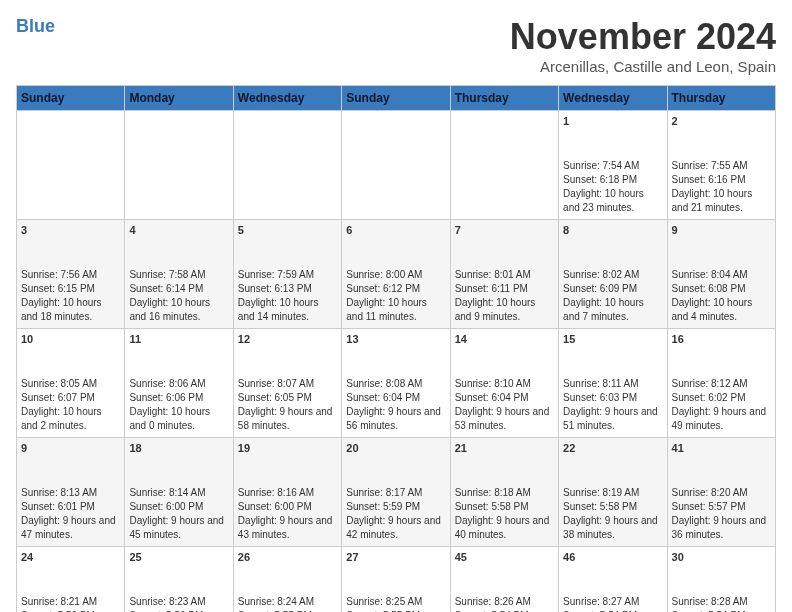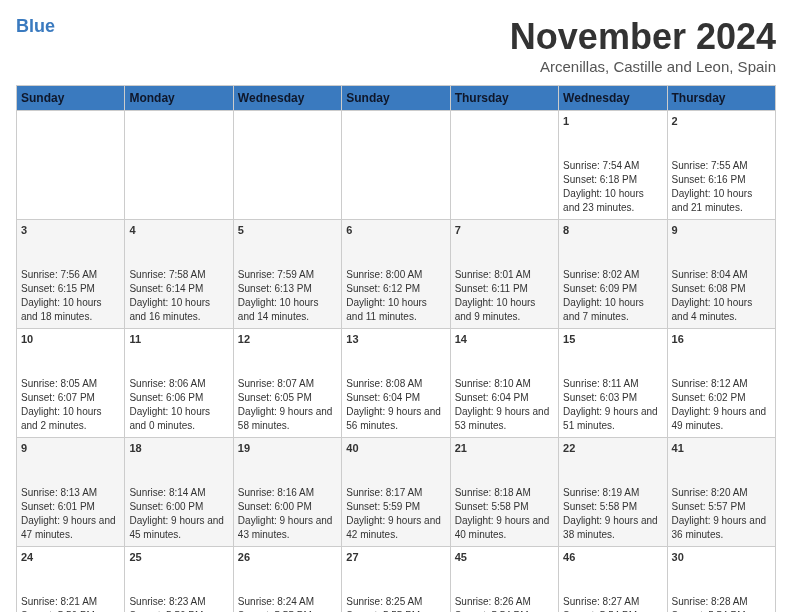--- a/index.html
+++ b/index.html
@@ -199,21 +199,21 @@
         </td>
         <td>
           <span class="day-number">18</span>
           <div class="day-info">Sunrise: 8:14 AM<br>Sunset: 6:00 PM<br>Daylight: 9 hours and 45 minutes.</div>
         </td>
         <td>
           <span class="day-number">19</span>
           <div class="day-info">Sunrise: 8:16 AM<br>Sunset: 6:00 PM<br>Daylight: 9 hours and 43 minutes.</div>
         </td>
         <td>
-          <span class="day-number">40</span>
+          <span class="day-number">20</span>
           <div class="day-info">Sunrise: 8:17 AM<br>Sunset: 5:59 PM<br>Daylight: 9 hours and 42 minutes.</div>
         </td>
         <td>
           <span class="day-number">21</span>
           <div class="day-info">Sunrise: 8:18 AM<br>Sunset: 5:58 PM<br>Daylight: 9 hours and 40 minutes.</div>
         </td>
         <td>
           <span class="day-number">22</span>
           <div class="day-info">Sunrise: 8:19 AM<br>Sunset: 5:58 PM<br>Daylight: 9 hours and 38 minutes.</div>
         </td>

